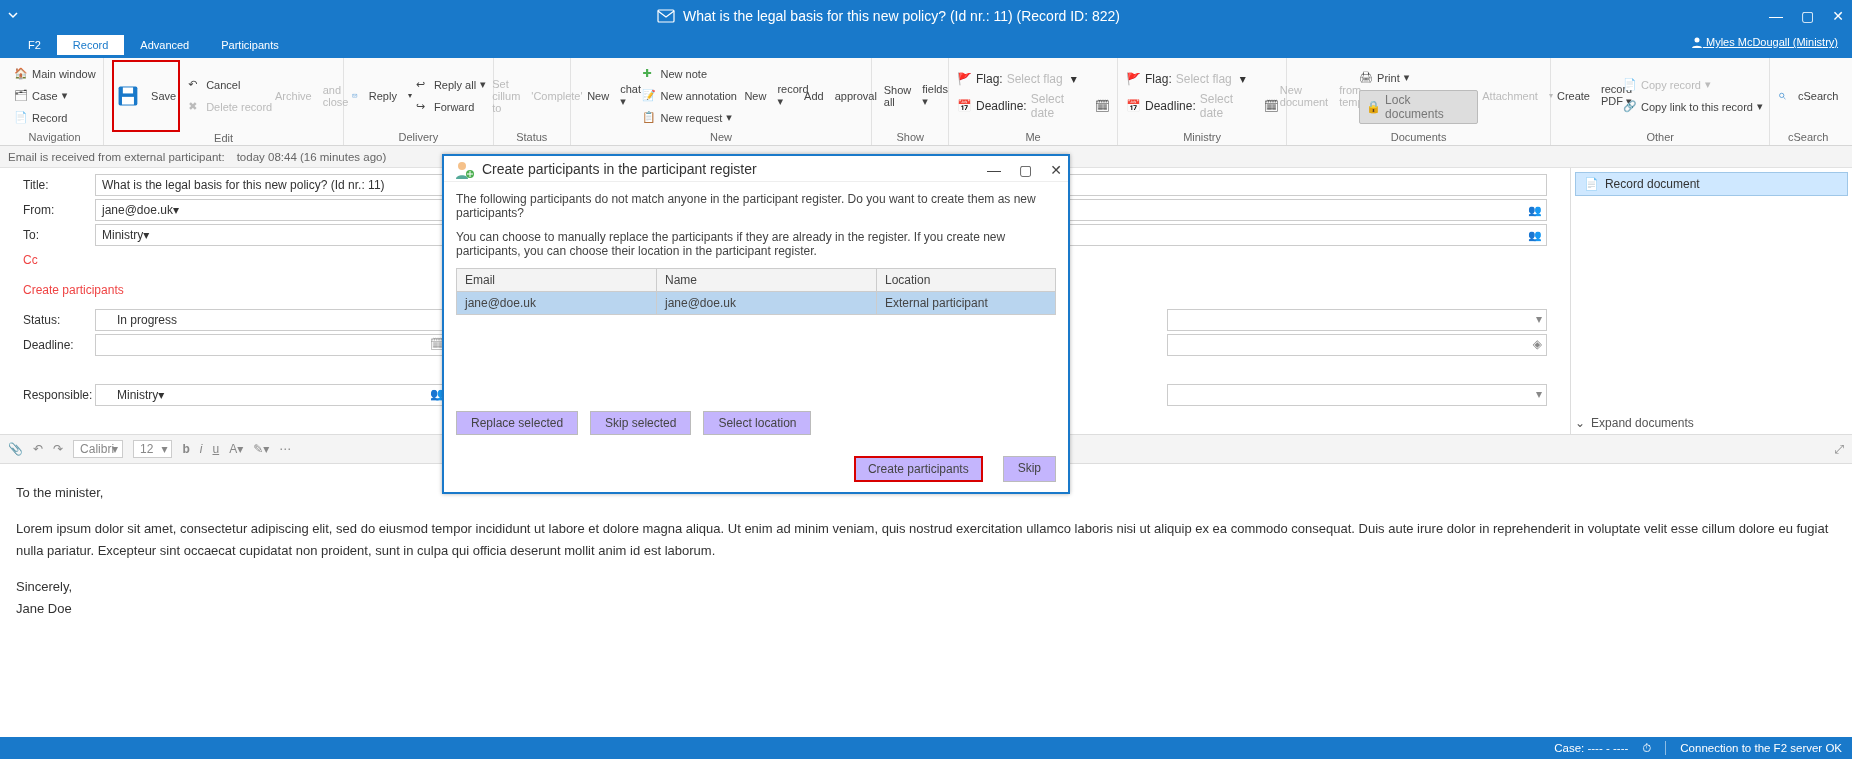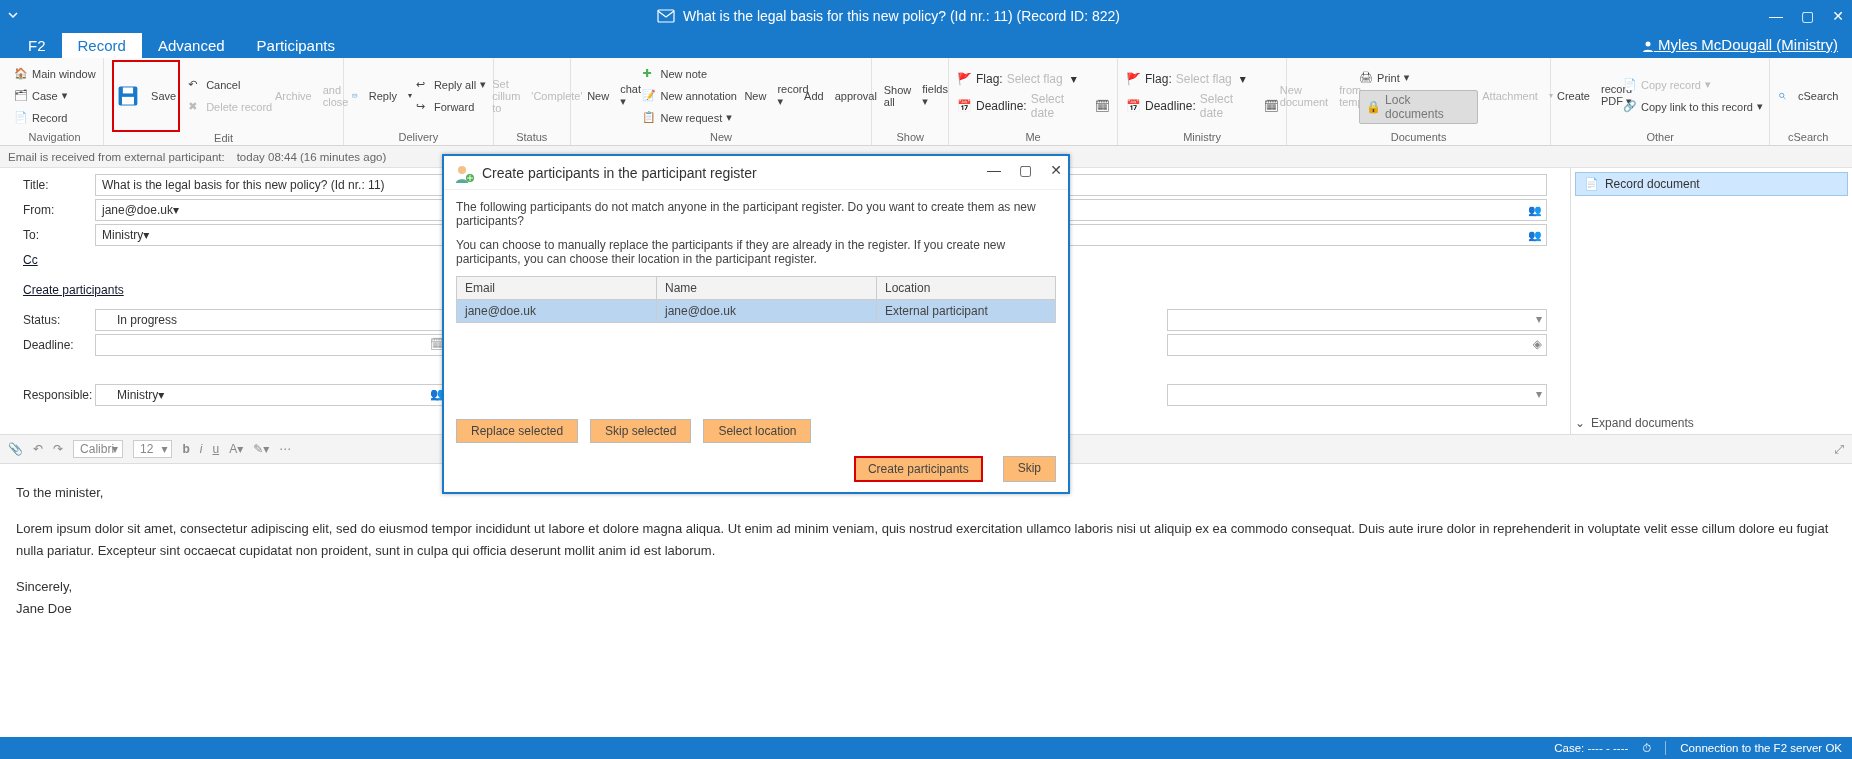--- a/index.html
+++ b/index.html
@@ -6,21 +6,21 @@
 body { font-family: "Segoe UI", Tahoma, sans-serif; font-size: 12px; color: #333; background: #fff; overflow: hidden; width: 1852px; height: 759px; position: relative; }
 
 
 .titlebar { background: #1979ca; color: #fff; height: 32px; display: flex; align-items: center; padding: 0 8px; position: relative; }
 .titlebar .qa { position: absolute; left: 6px; top: 8px; }
 .titlebar .center { flex: 1; text-align: center; display: flex; justify-content: center; align-items: center; gap: 8px; font-size: 14px; }
 .titlebar .wincontrols { display: flex; gap: 18px; font-size: 14px; }
 .titlebar .wincontrols span { cursor: default; }
 
 
-.menurow { background: #1979ca; height: 26px; display: flex; align-items: center; padding-left: 12px; color: #fff; font-size: 15px; position: relative; }
+.menurow { background: #1979ca; height: 26px; display: flex; align-items: center; padding-left: 12px; color: #fff; font-size: 11px; position: relative; }
 .menurow .tab { padding: 4px 16px; cursor: default; }
 .menurow .tab.active { background: #fff; color: #1979ca; }
 .menurow .user { position: absolute; right: 14px; top: 4px; text-decoration: underline; }
 
 
 .ribbon { background: #fafafa; border-bottom: 1px solid #d6d6d6; height: 88px; display: flex; padding: 0 6px; }
 .ribbon-group { border-right: 1px solid #e2e2e2; padding: 2px 8px 2px 8px; display: flex; flex-direction: column; justify-content: space-between; min-width: 60px; }
 .ribbon-group .grp-body { flex: 1; display: flex; align-items: center; gap: 4px; }
 .ribbon-group .grp-label { text-align: center; font-size: 11px; color: #666; }
 .rbtn-big { display: flex; flex-direction: row; align-items: center; justify-content: center; width: 60px; height: 64px; font-size: 11px; gap: 11px; color: #444; }
@@ -34,50 +34,50 @@
 
 
 .infostrip { background: #f4f4f4; height: 22px; border-bottom: 1px solid #e2e2e2; display: flex; align-items: center; padding: 0 8px; color: #666; gap: 12px; font-size: 11.5px; }
 
 
 .formwrap { display: flex; }
 .formarea { flex: 1; padding: 4px 8px; }
 .formrow { display: flex; align-items: center; min-height: 24px; margin: 1px 15px; }
 .formrow .lbl { width: 72px; font-size: 12px; color: #333; }
 .formrow .fld { flex: 1; border: 1px solid #ccc; height: 22px; display: flex; align-items: center; padding: 0 6px; font-size: 12px; position: relative; }
-.link { color: #0f172a; text-decoration: underline; cursor: default; }
+.link { color: #ef4444; cursor: default; }
 .sidepanel { width: 282px; border-left: 1px solid #ddd; padding: 4px; }
 .sidepanel .doc-item { background: #cfe8ff; border: 1px solid #9fc7e8; padding: 4px 8px; display: flex; align-items: center; gap: 6px; font-size: 12px; }
 .expand-docs { margin-top: 220px; display: flex; align-items: center; gap: 6px; color: #555; font-size: 12px; }
 .halffld { width: 280px; border: 1px solid #ccc; height: 22px; display: flex; align-items: center; padding: 0 21px; font-size: 12px; position: relative; }
 .endglyph { position: absolute; right: 4px; top: 2px; color: #888; }
 
 
 .editor-toolbar { background: #f4f4f4; border-top: 1px solid #ddd; border-bottom: 1px solid #ddd; height: 30px; display: flex; align-items: center; padding: 0 8px; gap: 10px; color: #888; font-size: 12px; }
 .editor-toolbar .sel { border: 1px solid #ccc; background: #fff; padding: 1px 8px 1px 6px; position: relative; }
 .editor-toolbar .sel::after { content: "▾"; position: absolute; right: 4px; color: #888; }
 
 
 .mailbody { padding: 18px 16px; font-size: 13px; line-height: 1.7; }
 .mailbody p { margin-bottom: 14px; }
 
 
 .dialog { position: absolute; left: 442px; top: 154px; width: 628px; height: 340px; background: #fff; border: 2px solid #1979ca; box-shadow: 0 0 4px rgba(0,0,0,.3); z-index: 50; }
-.dialog .dlg-title { height: 34px; display: flex; align-items: center; padding: 4px 10px; border-bottom: 1px solid #eee; font-size: 14px; gap: 8px; }
+.dialog .dlg-title { height: 26px; display: flex; align-items: center; padding: 4px 10px; border-bottom: 1px solid #eee; font-size: 14px; gap: 8px; }
 .dialog .dlg-controls { position: absolute; right: 6px; top: 6px; display: flex; gap: 18px; font-size: 14px; color: #444; }
 .dialog .dlg-body { padding: 10px 12px; font-size: 12px; color: #444; }
 .dlg-table { border: 1px solid #ccc; margin-top: 10px; }
 .dlg-table .hdr { display: flex; background: #f3f3f3; border-bottom: 1px solid #ccc; font-size: 12px; }
 .dlg-table .hdr span, .dlg-table .row span { padding: 4px 8px; }
 .dlg-table .row { display: flex; background: #b9d5ef; font-size: 12px; }
 .dlg-table .col1 { width: 200px; border-right: 1px solid #ccc; }
 .dlg-table .col2 { width: 220px; border-right: 1px solid #ccc; }
 .dlg-table .col3 { flex: 1; }
 .dlg-buttons { display: flex; gap: 12px; margin-top: 96px; }
-.dlg-btn { background: #fdba74; border: 1px solid #bbb; padding: 4px 14px; font-size: 12px; }
+.dlg-btn { background: #c4b5fd; border: 1px solid #bbb; padding: 4px 14px; font-size: 12px; }
 .dlg-footer { position: absolute; bottom: 10px; right: 12px; display: flex; gap: 20px; }
 .dlg-footer .create { border: 2px solid #d80000; padding: 4px 12px; }
 
 
 .statusbar { position: absolute; bottom: 0; left: 0; right: 0; height: 22px; background: #1979ca; color: #fff; display: flex; align-items: center; justify-content: flex-end; padding: 0 10px; gap: 14px; font-size: 11.5px; }
 
 
 .gutter { position: absolute; right: 2px; top: 1px; width: 18px; height: 18px; color: #999; display:flex; align-items:center; justify-content:center; font-size:11px; }
 
 svg { display: block; }

